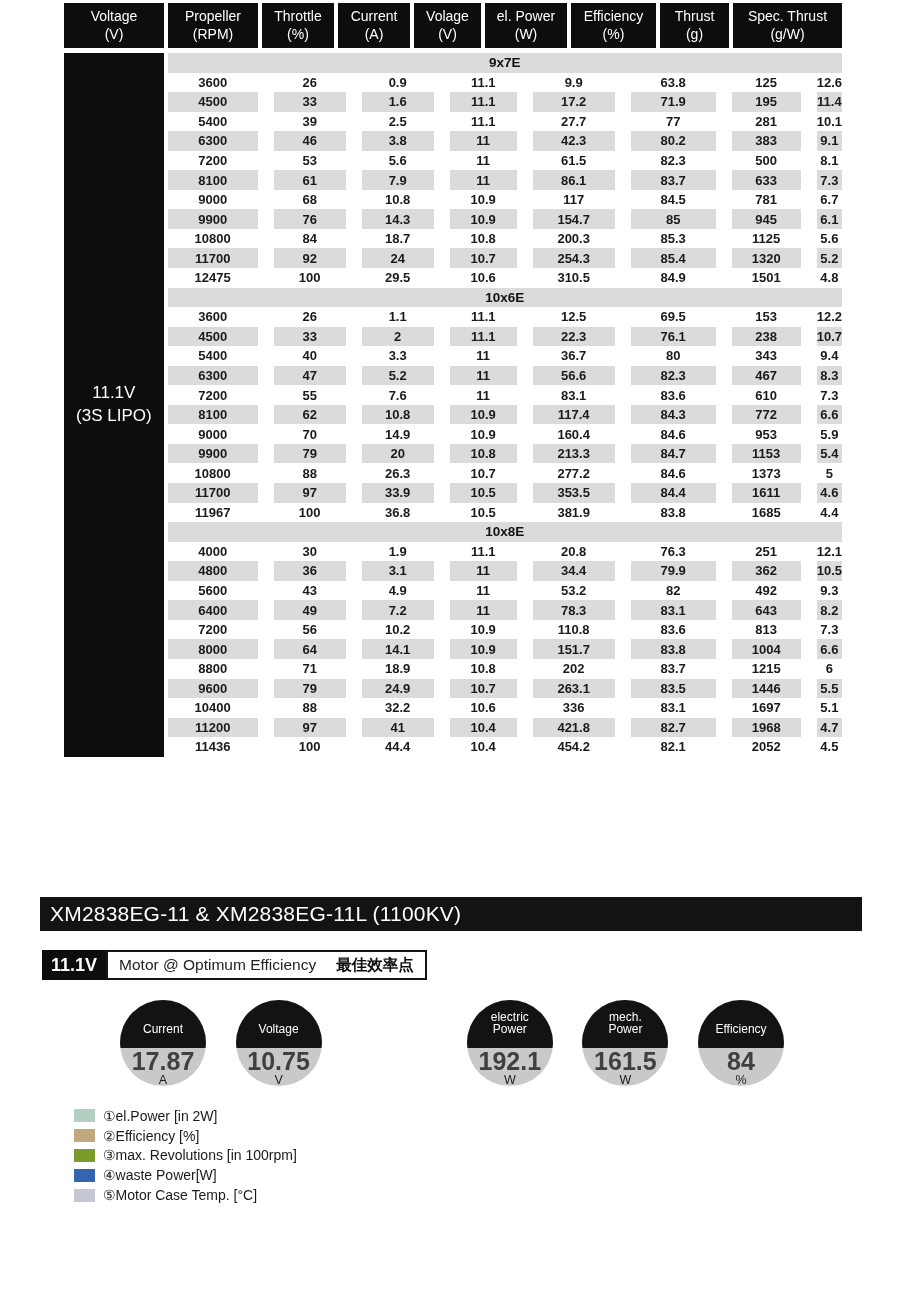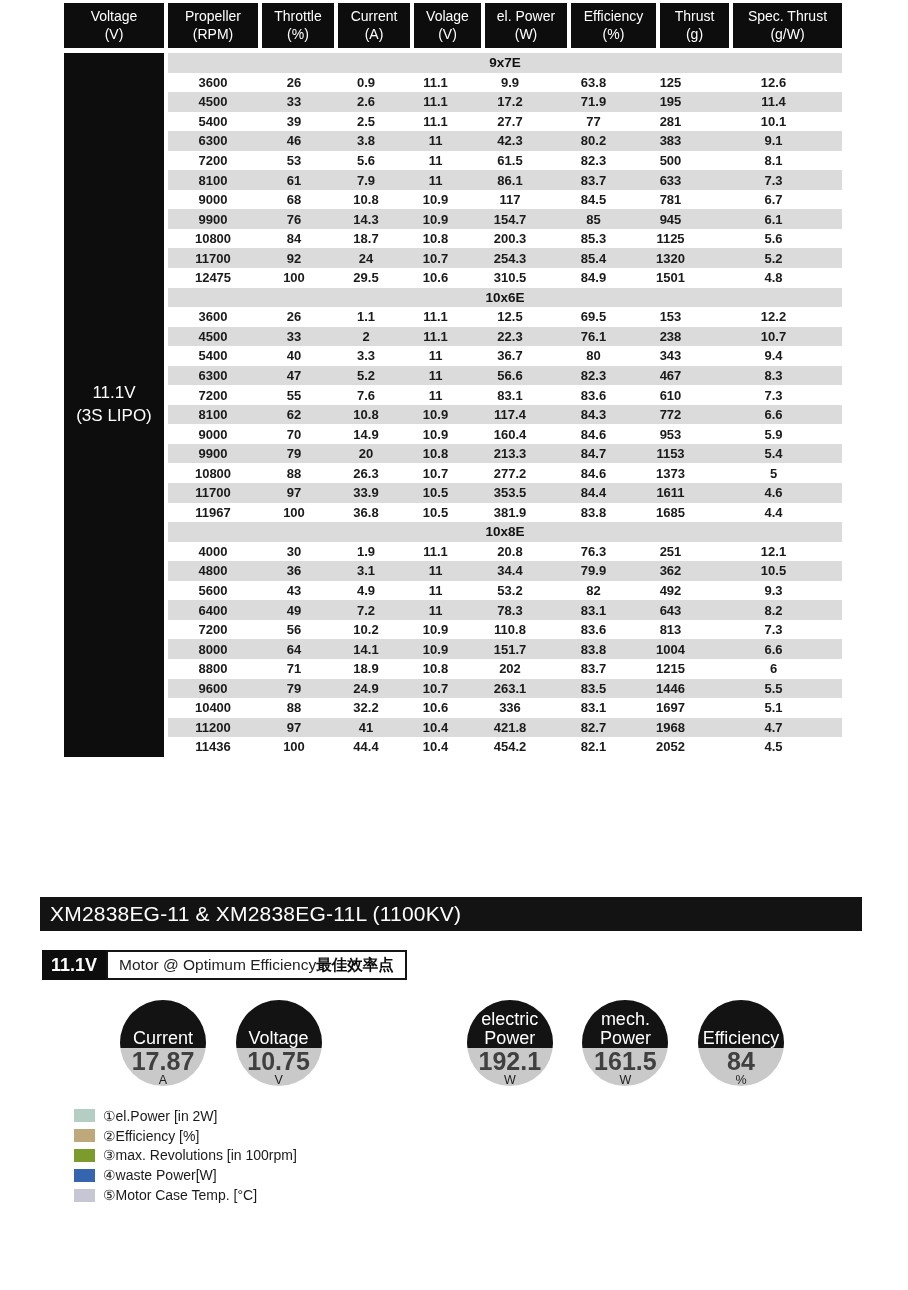--- a/index.html
+++ b/index.html
@@ -8,45 +8,45 @@
 
   
   .spec-table{position:absolute;left:64px;top:3px;width:778px;}
   .thead{display:grid;grid-template-columns:100px 90px 72px 72px 67px 82px 85px 69px 1fr;column-gap:4px;}
   .hcell{background:#0d0d0d;color:#fff;height:45px;display:flex;flex-direction:column;
          justify-content:center;align-items:center;font-size:14px;line-height:1.22;text-align:center;}
   .tbody{display:flex;column-gap:4px;margin-top:5px;}
   .vcell{width:100px;background:#0d0d0d;color:#fff;display:flex;justify-content:center;align-items:center;
          text-align:center;font-size:17px;line-height:1.35;white-space:pre-line;}
   .tgrid{flex:1;display:grid;grid-template-columns:90px 72px 72px 67px 82px 85px 69px 1fr;
-         column-gap:0;grid-auto-rows:19.55px;}
+         column-gap:16px;grid-auto-rows:19.55px;}
   .section-bar{grid-column:1/-1;background:#dbdbdb;display:flex;justify-content:center;align-items:center;
                font-weight:bold;font-size:13.5px;}
   .cell{display:flex;justify-content:center;align-items:center;font-size:13px;font-weight:bold;color:#1a1a1a;}
   .cell.shade{background:#dbdbdb;}
 
   
   .banner{position:absolute;left:40px;top:897px;width:822px;height:34px;background:#131313;
           display:flex;align-items:center;padding-left:10px;box-sizing:border-box;}
   .banner span{color:#fff;font-size:21px;letter-spacing:0.2px;}
 
   
   .opt-strip{position:absolute;left:42px;top:950px;height:30px;display:flex;}
   .opt-voltage{background:#0d0d0d;color:#fff;font-weight:bold;font-size:18px;display:flex;
                align-items:center;padding:0 9px;}
   .opt-box{border:2px solid #151515;box-sizing:border-box;display:flex;align-items:center;
-           padding:0 11px;background:#fff;}
+           padding:0 11px;gap:20px;background:#fff;}
   .opt-en{font-size:15.5px;color:#222;}
   .opt-zh{font-size:15.5px;font-weight:bold;color:#0d0d0d;}
 
   
   .badges{position:absolute;left:0;top:1000px;width:908px;height:86px;}
   .badge{position:absolute;top:0;width:86px;height:86px;border-radius:50%;overflow:hidden;background:#c9c9c9;}
   .badge-top{height:48px;background:#131313;display:flex;align-items:flex-end;justify-content:center;
-             color:#fff;font-size:18px;line-height:1.05;text-align:center;padding-bottom:0;
+             color:#fff;font-size:12px;line-height:1.05;text-align:center;padding-bottom:12px;
              box-sizing:border-box;white-space:pre-line;}
   .badge-bottom{height:38px;display:flex;flex-direction:column;align-items:center;}
   .badge-value{font-size:25px;font-weight:bold;color:#404040;line-height:1;margin-top:1px;}
   .badge-unit{font-size:12.5px;color:#1c1c1c;line-height:1.1;}
 
   
   .legend{position:absolute;left:74px;top:1106px;}
   .legend-row{height:19.8px;display:flex;align-items:center;}
   .legend-swatch{width:21px;height:13px;margin-right:8px;flex:none;}
   .legend-label{font-size:14px;color:#1a1a1a;}
@@ -103,21 +103,21 @@
           <div class="cell">3600</div>
           <div class="cell">26</div>
           <div class="cell">0.9</div>
           <div class="cell">11.1</div>
           <div class="cell">9.9</div>
           <div class="cell">63.8</div>
           <div class="cell">125</div>
           <div class="cell">12.6</div>
           <div class="cell shade">4500</div>
           <div class="cell shade">33</div>
-          <div class="cell shade">2.6</div>
+          <div class="cell shade">1.6</div>
           <div class="cell shade">11.1</div>
           <div class="cell shade">17.2</div>
           <div class="cell shade">71.9</div>
           <div class="cell shade">195</div>
           <div class="cell shade">11.4</div>
           <div class="cell">5400</div>
           <div class="cell">39</div>
           <div class="cell">2.5</div>
           <div class="cell">11.1</div>
           <div class="cell">27.7</div>

